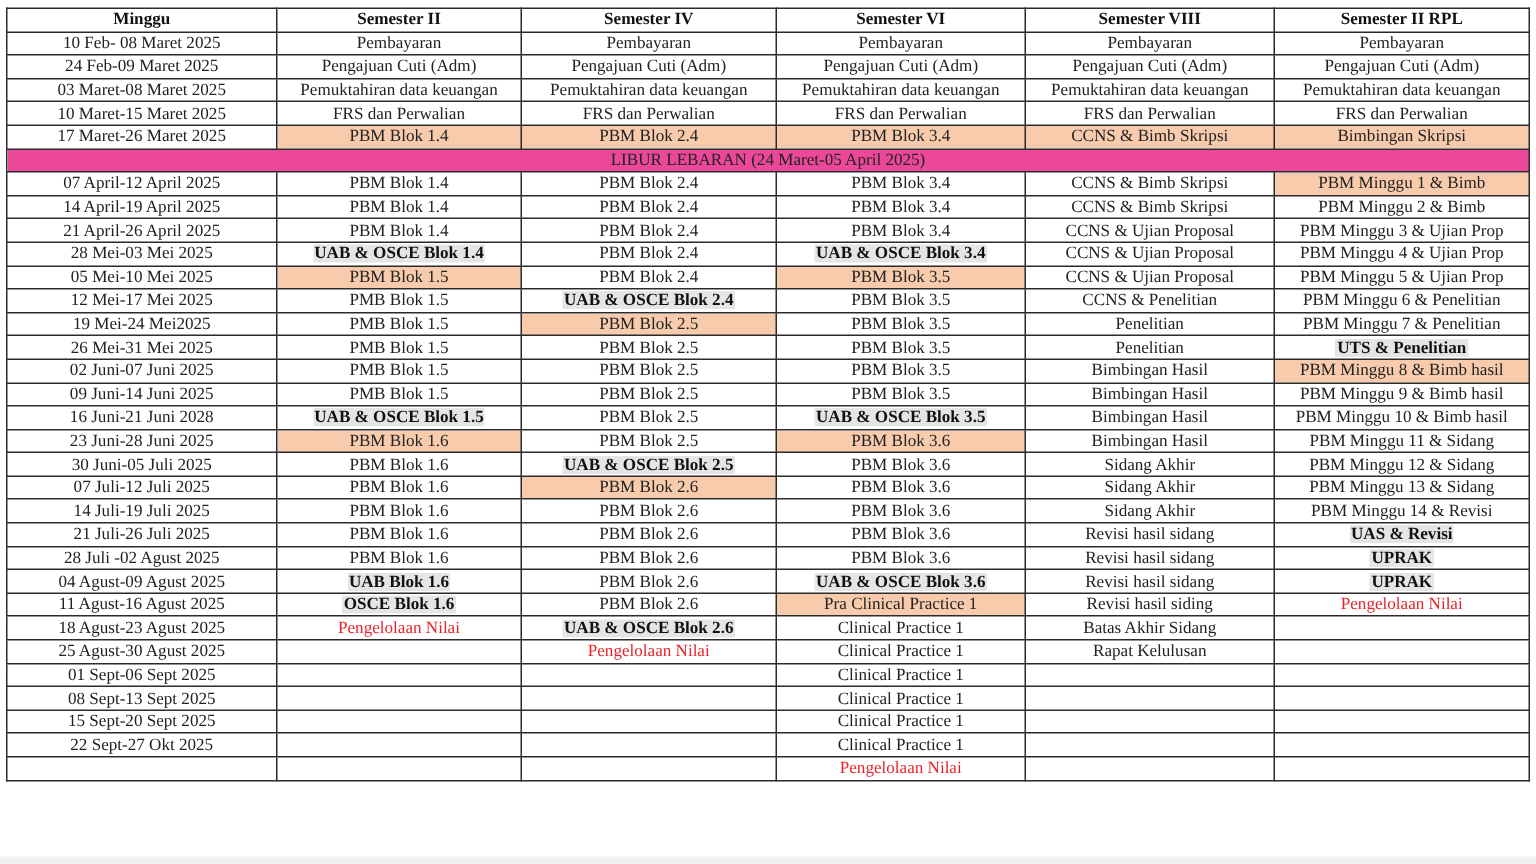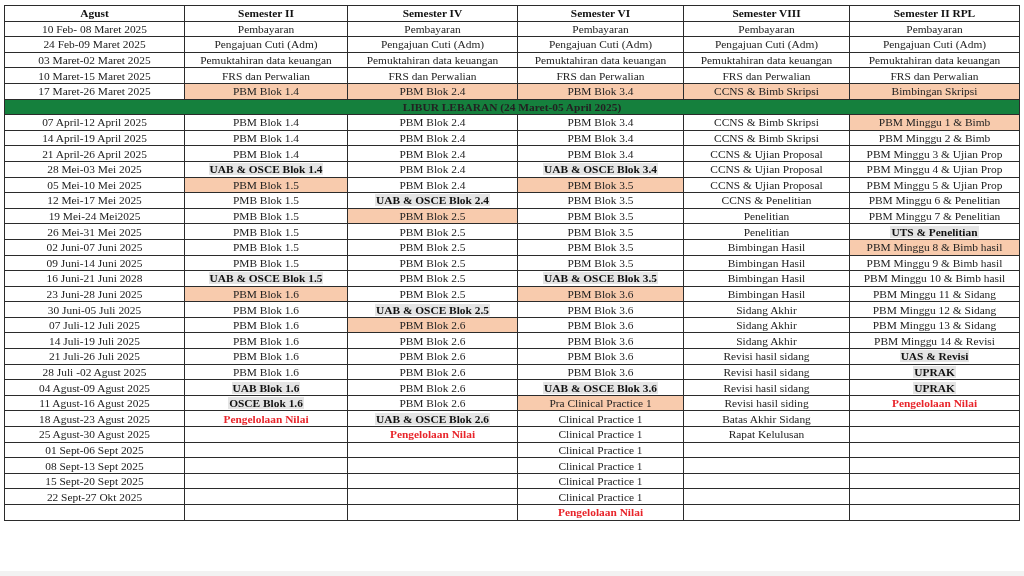--- a/index.html
+++ b/index.html
@@ -38,44 +38,44 @@
   col.c3 { width: 166px; }
   col.c4 { width: 166px; }
   col.c5 { width: 170px; }
   td.peach { background: #f8cbad; }
   .hl {
     background: #e5e5e5;
     font-weight: bold;
     color: #111;
     padding: 0 1px;
   }
-  .red-text { color: #e8242a; font-weight: bold; }
+  .red-text { color: #e8242a; }
   .banner-row td {
-    background: #15803d;
+    background: #ec4899;
     color: #7a0b0b;
-    font-weight: bold;
+    font-weight: normal;
     font-size: 11.4px;
   }
 </style>
 </head>
 <body>
 
 <div class="page">
   <table class="schedule">
     <colgroup>
       <col class="c0">
         <col class="c1">
         <col class="c2">
         <col class="c3">
         <col class="c4">
         <col class="c5">
     </colgroup>
     <thead>
       <tr>
-        <th>Agust</th>
+        <th>Minggu</th>
         <th>Semester II</th>
         <th>Semester IV</th>
         <th>Semester VI</th>
         <th>Semester VIII</th>
         <th>Semester II RPL</th>
       </tr>
     </thead>
     <tbody id="body-before">
         <tr>
           <td>10 Feb- 08 Maret 2025</td>
@@ -87,21 +87,21 @@
         </tr>
         <tr>
           <td>24 Feb-09 Maret 2025</td>
           <td>Pengajuan Cuti (Adm)</td>
           <td>Pengajuan Cuti (Adm)</td>
           <td>Pengajuan Cuti (Adm)</td>
           <td>Pengajuan Cuti (Adm)</td>
           <td>Pengajuan Cuti (Adm)</td>
         </tr>
         <tr>
-          <td>03 Maret-02 Maret 2025</td>
+          <td>03 Maret-08 Maret 2025</td>
           <td>Pemuktahiran data keuangan</td>
           <td>Pemuktahiran data keuangan</td>
           <td>Pemuktahiran data keuangan</td>
           <td>Pemuktahiran data keuangan</td>
           <td>Pemuktahiran data keuangan</td>
         </tr>
         <tr>
           <td>10 Maret-15 Maret 2025</td>
           <td>FRS dan Perwalian</td>
           <td>FRS dan Perwalian</td>

